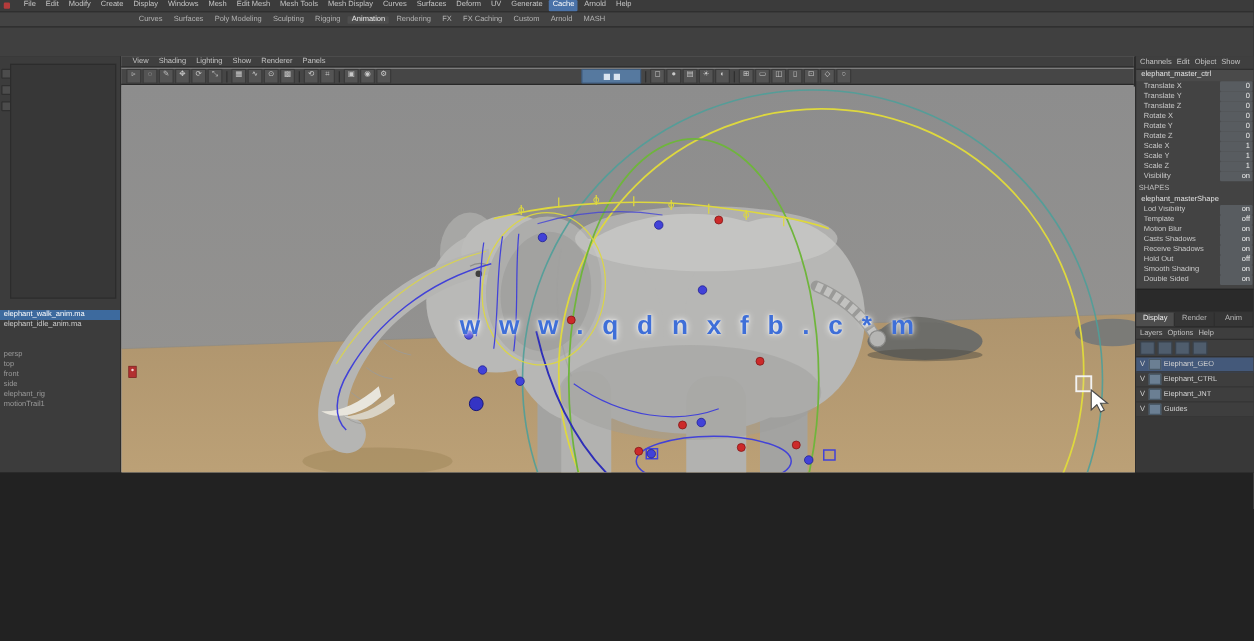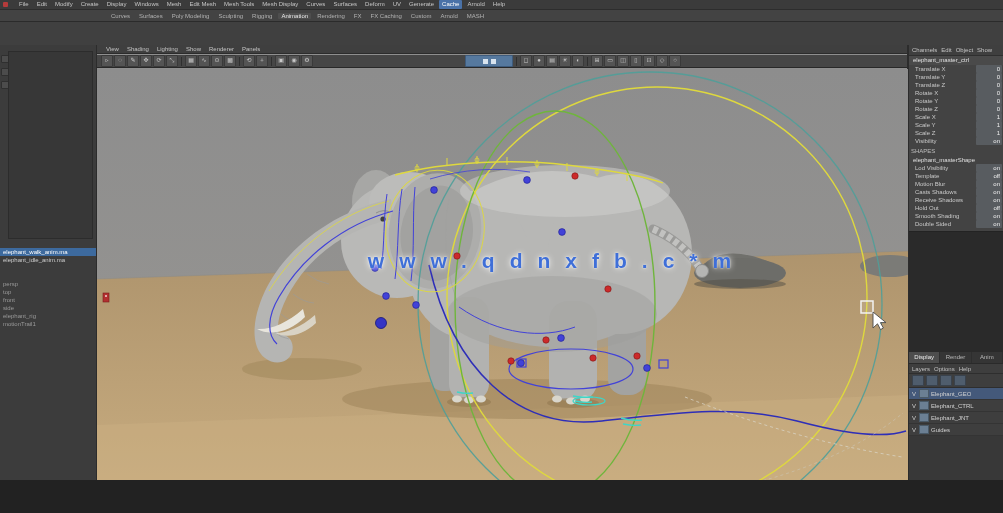--- a/index.html
+++ b/index.html
@@ -1,16 +1,16 @@
 <!DOCTYPE html>
 <html style="--yellow: #ded83e; --green: #6fb53c; --teal: #4f9e99; --navy: #2e2eb8; --blue: #4242d8; --red: #cc2a2a; --cyan: #3ed6c8; --wm: #3f6fd8;"><head>
 <meta charset="utf-8">
 <style>
   html,body{margin:0;padding:0;background:#222;}
-  .app{position:relative;width:1003px;height:480px;background:#3c3c3c;overflow:hidden;
+  .app{position:relative;width:1003px;height:378px;background:#3c3c3c;overflow:hidden;
        font-family:"Liberation Sans",sans-serif;color:#ccc;}
 
   
   .menubar{position:absolute;left:0;top:0;width:100%;height:10px;background:#3b3b3b;
            border-bottom:1px solid #2d2d2d;display:flex;align-items:center;gap:2px;
            padding-left:16px;box-sizing:border-box;z-index:10;}
   .logo-dot{position:absolute;left:3px;top:2px;width:5px;height:5px;background:#b43b3b;border-radius:1px;}
   .menu-item{font-size:6px;color:#c6c6c6;padding:0 3px;line-height:9px;white-space:nowrap;}
   .menu-item.hl{background:#4a72a8;color:#fff;border-radius:1px;}
 

